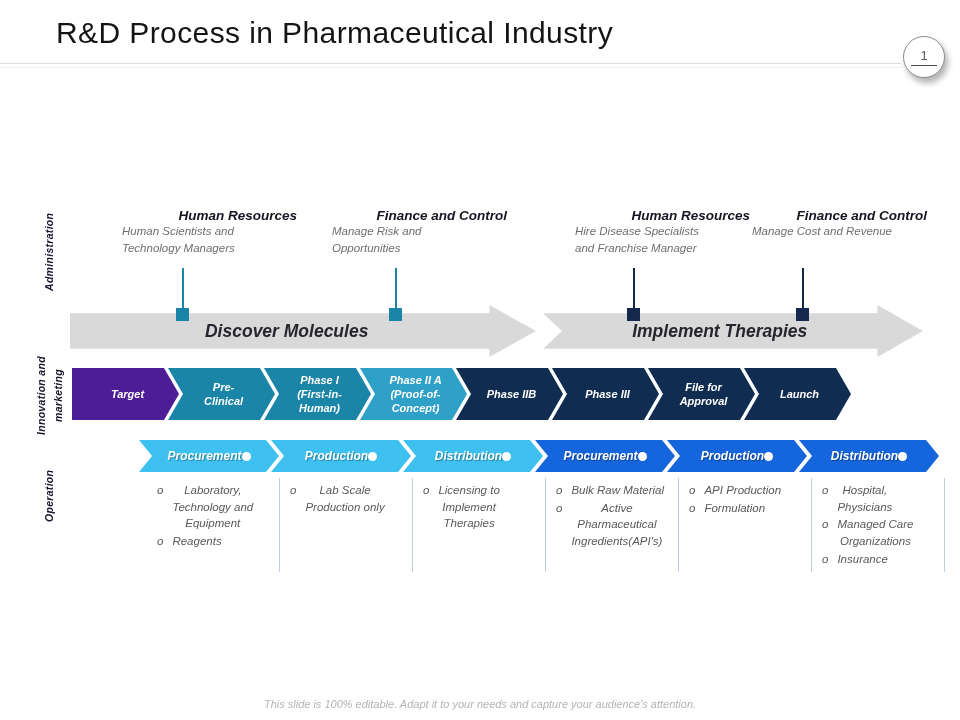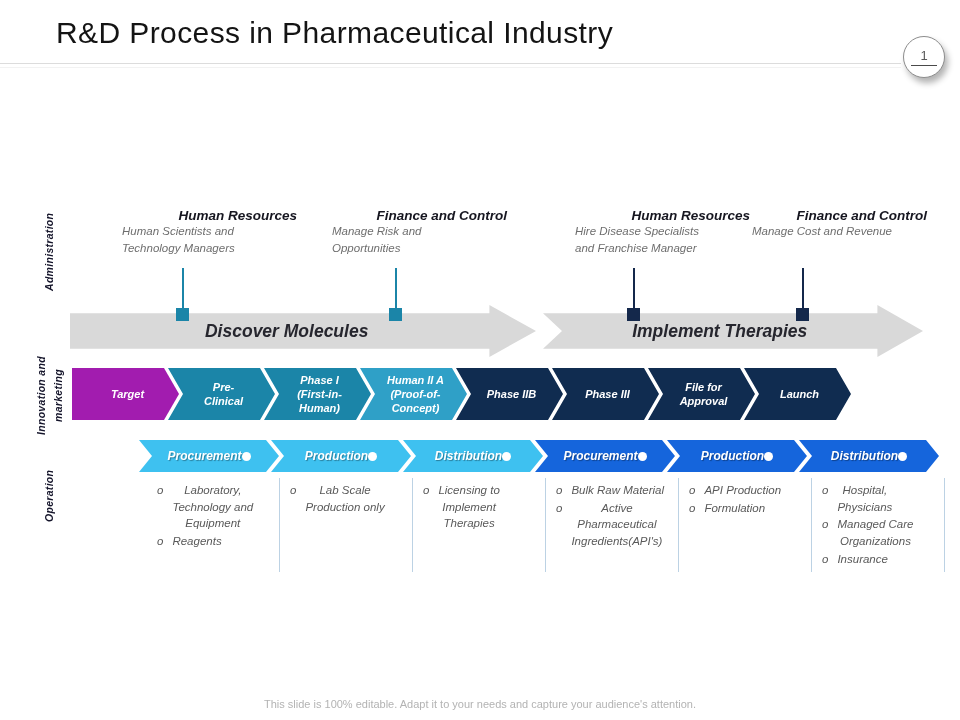--- a/index.html
+++ b/index.html
@@ -66,21 +66,21 @@
   .bullet-row{position:absolute;left:147px;top:478px;display:flex;}
   .bcol{width:133px;box-sizing:border-box;min-height:78px;padding:4px 6px 4px 10px;
         border-right:1px solid #bcd2e4;}
   .brow{display:flex;gap:9px;font-size:11.5px;font-style:italic;color:#595959;
         line-height:1.45;margin-bottom:1px;}
   .bmark{flex:0 0 auto;}
   .btext{white-space:pre-line;text-align:center;}
 
   
   .footer{position:absolute;left:0;right:0;top:698px;text-align:center;
-          font-size:11px;color:#b3b3b3;}
+          font-size:11px;color:#b3b3b3;font-style:italic;}
 </style>
 <title>R&amp;D Process in Pharmaceutical Industry</title></head>
 <body>
 
 <div class="slide" id="slide">
 
   <div class="title">R&amp;D Process in Pharmaceutical Industry</div>
   <div class="title-rule"></div>
   <div class="page-badge">
     <span class="page-num">1</span>
@@ -92,27 +92,27 @@
   <div class="vlabel op-label">Operation</div>
 
   <div class="garrow garrow-1">
     <span>Discover Molecules</span>
   </div>
   <div class="garrow garrow-2">
     <span>Implement Therapies</span>
   </div>
 
   <div class="phase-row" id="phase-row">
-      <div class="phase" style="background: #a21caf;">Target</div>
+      <div class="phase" style="background: #4c1d95;">Target</div>
       <div class="phase" style="background: rgb(27, 133, 168);">Pre-
 Clinical</div>
       <div class="phase" style="background: rgb(27, 133, 168);">Phase I
 (First-in-
 Human)</div>
-      <div class="phase" style="background: rgb(47, 160, 199);">Human II A
+      <div class="phase" style="background: rgb(47, 160, 199);">Phase II A
 (Proof-of-
 Concept)</div>
       <div class="phase" style="background: rgb(16, 44, 80);">Phase IIB</div>
       <div class="phase" style="background: rgb(16, 44, 80);">Phase III</div>
       <div class="phase" style="background: rgb(16, 44, 80);">File for
 Approval</div>
       <div class="phase" style="background: rgb(16, 44, 80);">Launch</div>
     </div>
   <div class="stage-row" id="stage-row">
       <div class="stage" style="background: rgb(62, 193, 240);">

